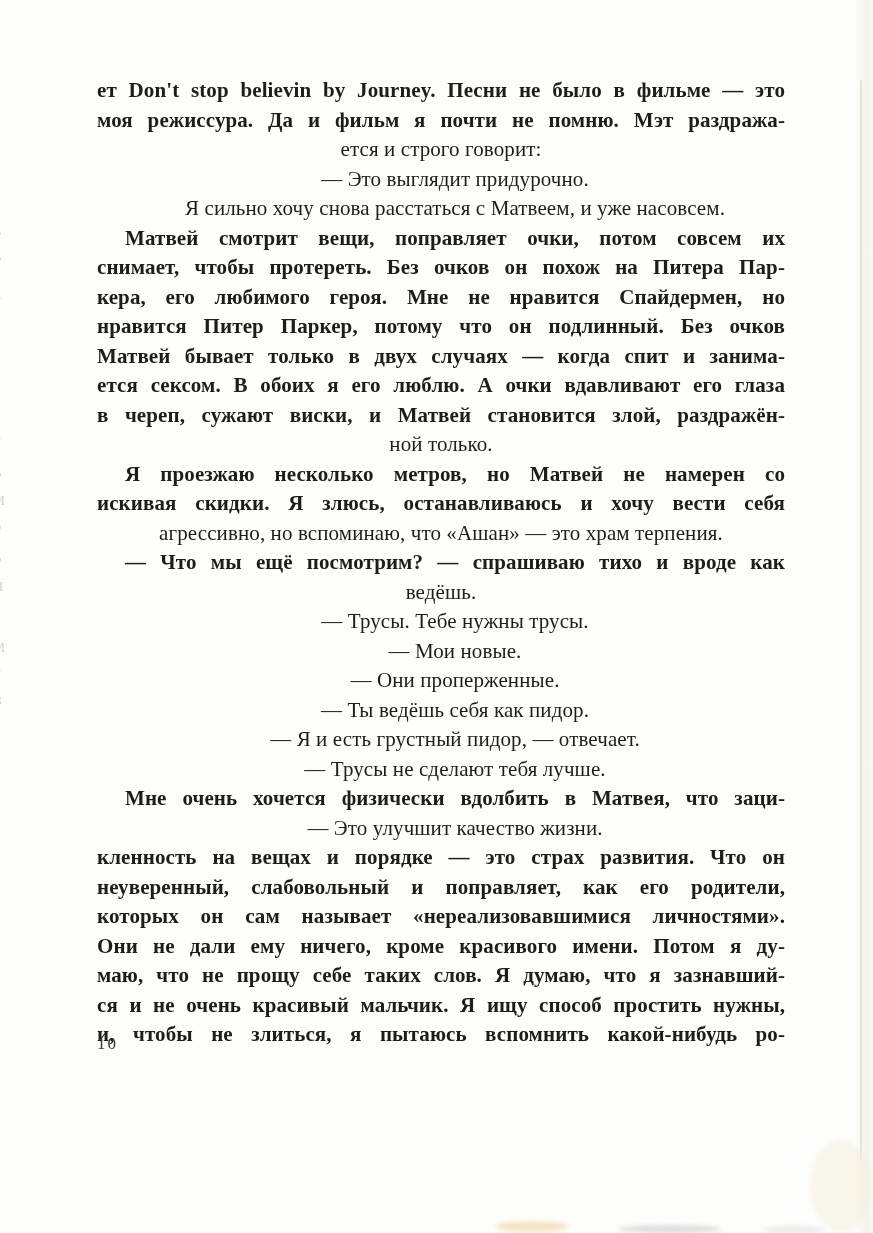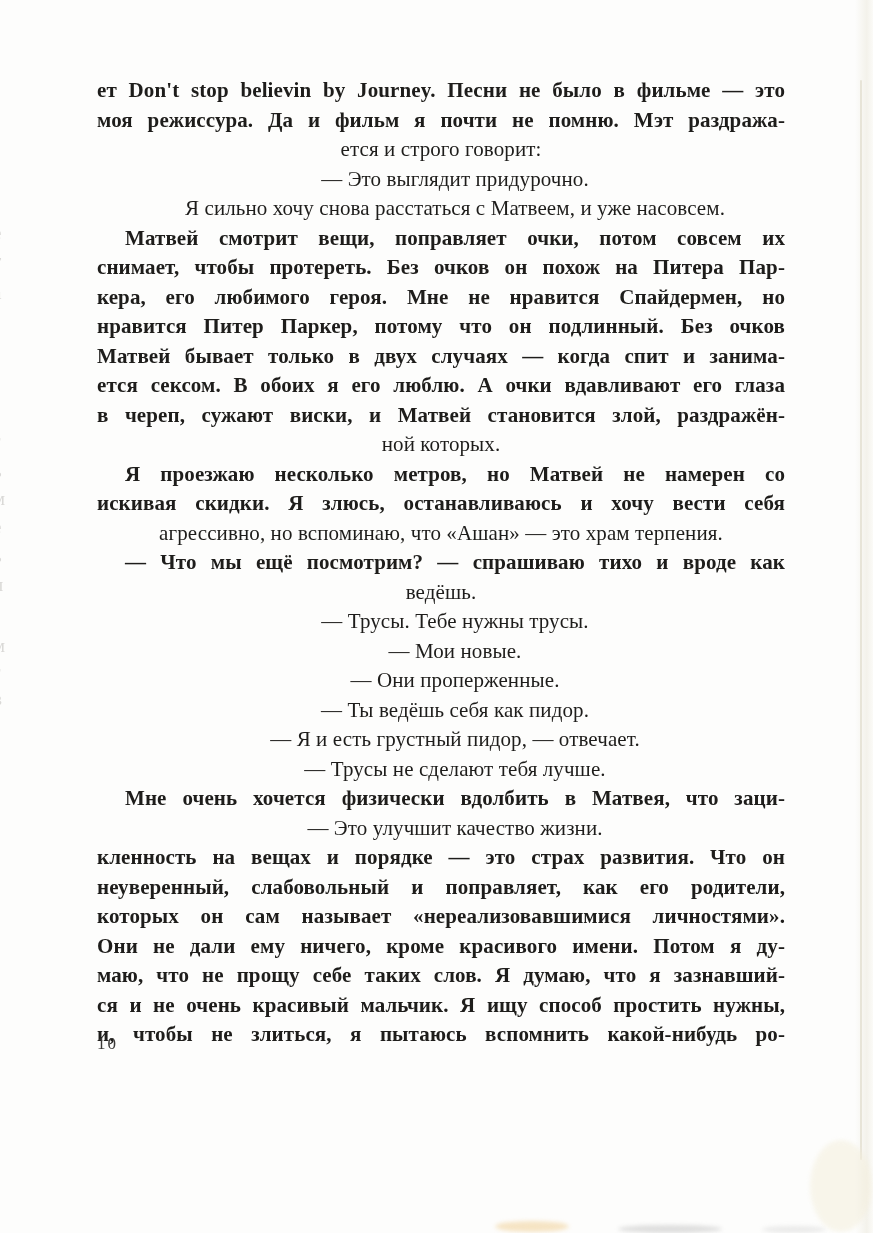--- a/index.html
+++ b/index.html
@@ -97,21 +97,21 @@
       <div class="line">ется и строго говорит:</div>
       <div class="line indent">— Это выглядит придурочно.</div>
       <div class="line indent">Я сильно хочу снова расстаться с Матвеем, и уже насовсем.</div>
       <div class="line fill indent">Матвей смотрит вещи, поправляет очки, потом совсем их</div>
       <div class="line fill">снимает, чтобы протереть. Без очков он похож на Питера Пар-</div>
       <div class="line fill">кера, его любимого героя. Мне не нравится Спайдермен, но</div>
       <div class="line fill">нравится Питер Паркер, потому что он подлинный. Без очков</div>
       <div class="line fill">Матвей бывает только в двух случаях — когда спит и занима-</div>
       <div class="line fill">ется сексом. В обоих я его люблю. А очки вдавливают его глаза</div>
       <div class="line fill">в череп, сужают виски, и Матвей становится злой, раздражён-</div>
-      <div class="line">ной которых.</div>
+      <div class="line">ной только.</div>
       <div class="line fill indent">Я проезжаю несколько метров, но Матвей не намерен со</div>
       <div class="line fill">искивая скидки. Я злюсь, останавливаюсь и хочу вести себя</div>
       <div class="line">агрессивно, но вспоминаю, что «Ашан» — это храм терпения.</div>
       <div class="line fill indent">— Что мы ещё посмотрим? — спрашиваю тихо и вроде как</div>
       <div class="line">ведёшь.</div>
       <div class="line indent">— Трусы. Тебе нужны трусы.</div>
       <div class="line indent">— Мои новые.</div>
       <div class="line indent">— Они проперженные.</div>
       <div class="line indent">— Ты ведёшь себя как пидор.</div>
       <div class="line indent">— Я и есть грустный пидор, — отвечает.</div>

